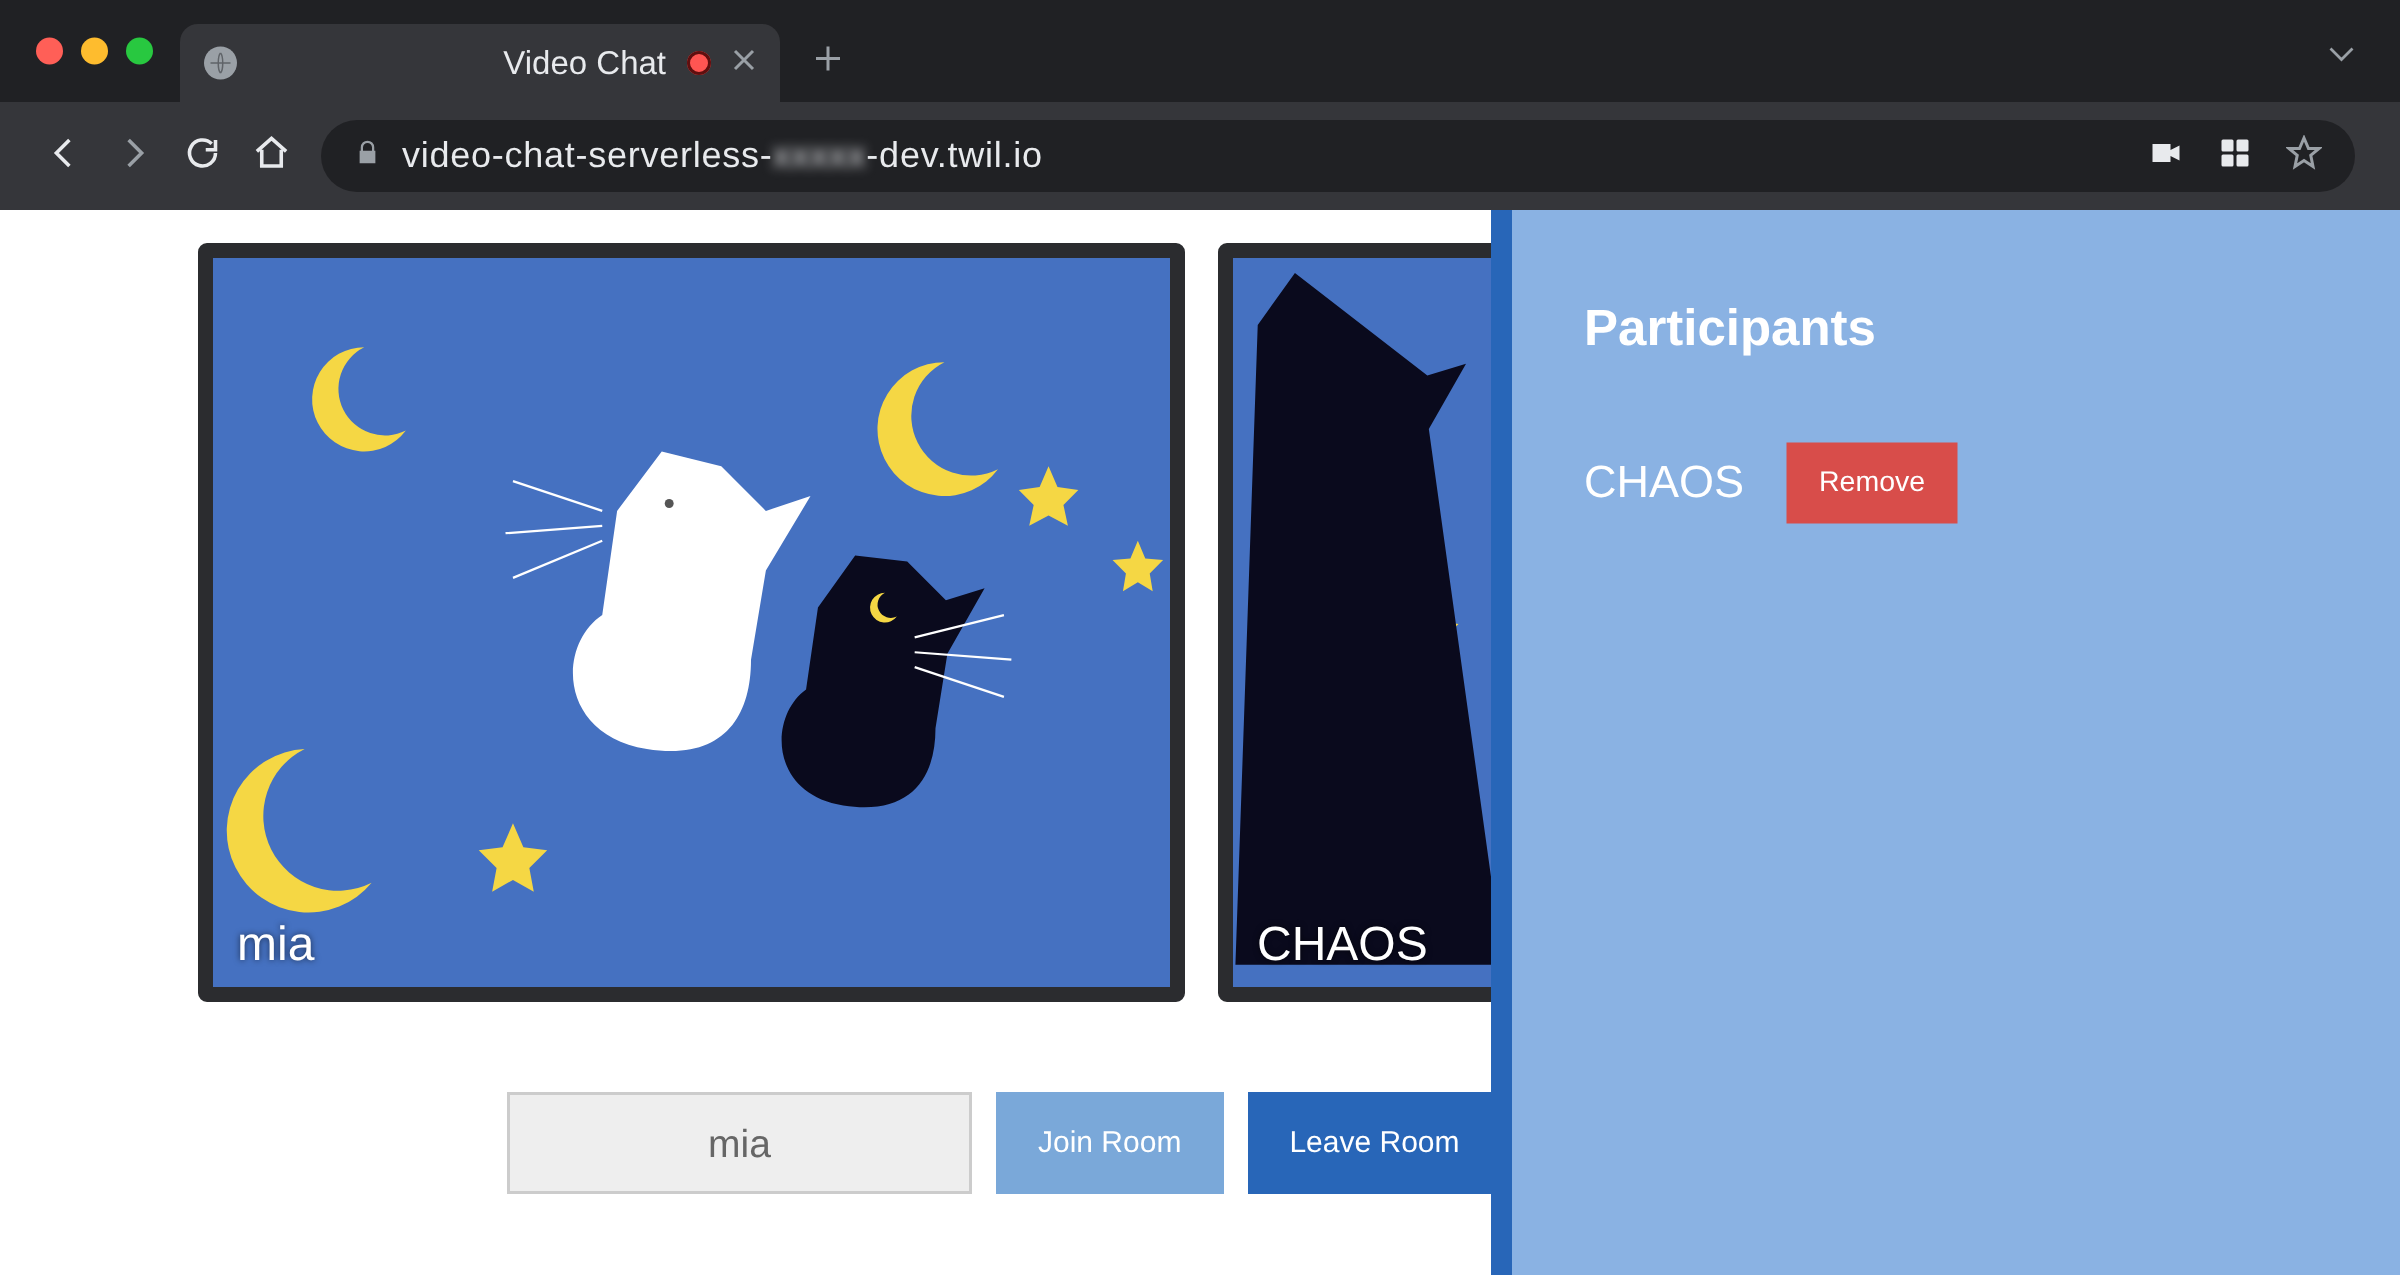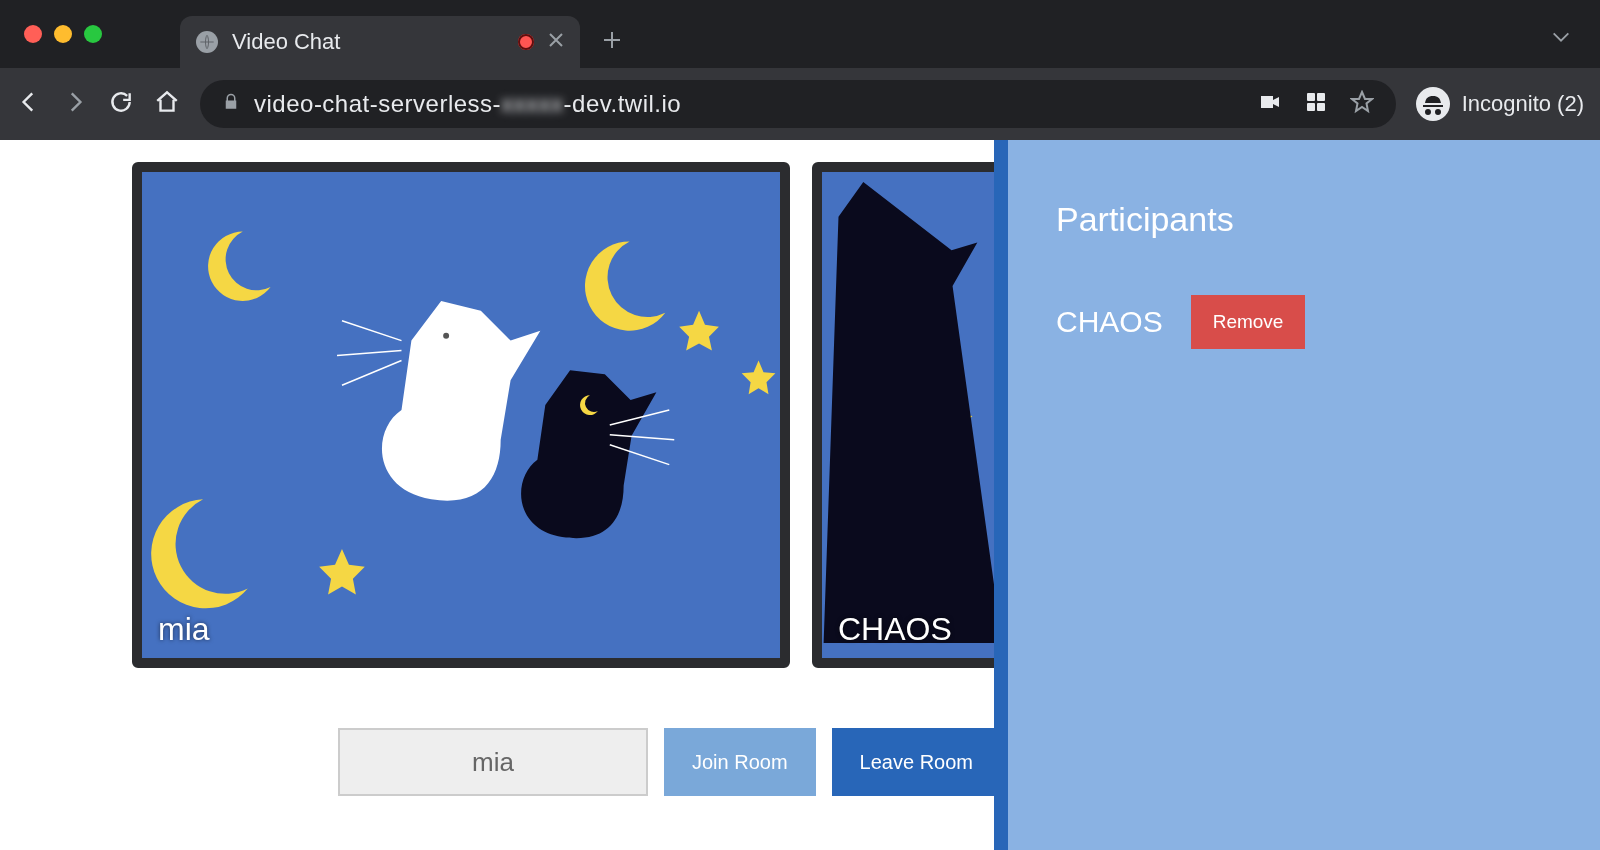--- a/index.html
+++ b/index.html
@@ -7,33 +7,33 @@
   body { background: #fff; }
 
   
   .chrome { width: 100%; height: 140px; background: #202124; display: flex; flex-direction: column; }
   .tabstrip { height: 68px; display: flex; align-items: flex-end; padding-left: 18px; }
   .traffic { display: flex; gap: 12px; align-items: center; padding: 0 18px 0 6px; height: 100%; }
   .tl { width: 18px; height: 18px; border-radius: 50%; }
   .tl.red { background: #ff5f57; }
   .tl.yellow { background: #febc2e; }
   .tl.green { background: #28c840; }
-  .tab { background: #35363a; height: 52px; border-radius: 12px 12px 0 0; display: flex; align-items: center; padding: 0 16px; margin-left: 60px; min-width: 400px; gap: 14px; }
+  .tab { background: #35363a; height: 52px; border-radius: 12px 12px 0 0; display: flex; align-items: center; padding: 0 16px; min-width: 400px; gap: 14px; text-align: right; }
   .tab .globe { width: 22px; height: 22px; border-radius: 50%; background: #9aa0a6; display:flex; align-items:center; justify-content:center; }
   .tab .globe svg { width: 16px; height:16px; fill:#5f6368; }
   .tab .title { color: #e8eaed; font-size: 22px; flex: 1; }
   .tab .rec { width: 16px; height: 16px; border-radius: 50%; background:#ff5552; box-shadow:0 0 0 2px #5f0f0f inset; }
   .tab .x svg { width: 16px; height:16px; stroke:#9aa0a6; stroke-width:2; }
   .newtab { margin-left: 22px; margin-bottom: 14px; }
   .newtab svg { width:20px; height:20px; stroke:#9aa0a6; stroke-width:2; }
   .tabstrip .spacer { flex:1; }
   .expand { margin-right: 28px; margin-bottom: 16px; }
   .expand svg { width:22px; height:22px; stroke:#9aa0a6; stroke-width:2; fill:none; }
 
-  .toolbar { flex:1; background:#35363a; display:flex; align-items:center; padding: 0 16px; gap: 20px; }
+  .toolbar { flex:1; background:#35363a; display:flex; align-items:center; padding: 0 30px; gap: 20px; }
   .nav-ico svg { width:26px; height:26px; stroke:#9aa0a6; stroke-width:2.2; fill:none; }
   .nav-ico.enabled svg { stroke:#e8eaed; }
   .omnibox { flex:1; height:48px; background:#202124; border-radius:24px; display:flex; align-items:center; padding: 0 22px; gap:14px; }
   .lock svg { width:18px; height:18px; fill:#9aa0a6; }
   .url { color:#e8eaed; font-size:24px; letter-spacing:0.5px; }
   .url .blur { filter: blur(4px); }
   .omni-icons { margin-left:auto; display:flex; gap:22px; align-items:center; }
   .omni-icons svg { width:24px; height:24px; fill:#e8eaed; }
   .star svg { fill:none; stroke:#9aa0a6; stroke-width:2; }
   .incog { display:flex; align-items:center; gap:12px; }
@@ -55,21 +55,21 @@
 
   .controls { display:flex; gap:16px; justify-content:flex-start; padding-left: 338px; margin-top: 60px; }
   .controls input { width: 310px; height: 68px; font-size:26px; text-align:center; border:2px solid #ccc; background:#eee; color:#666; }
   .controls button { height:68px; padding: 0 28px; font-size:20px; color:#fff; border:none; cursor:pointer; }
   .btn-join { background:#7aa8d9; }
   .btn-leave { background:#2866b8; }
 
   
   .panel { position:absolute; top:0; right:0; bottom:0; width: 606px; background:#8ab2e3; border-left: 14px solid #2866b8; padding: 60px 48px; }
   .panel-head { display:flex; align-items:center; gap: 24px; }
-  .panel-head h2 { color:#fff; font-size:34px; font-weight:400; }
+  .panel-head h2 { color:#fff; font-size:34px; font-weight:700; }
   .btn-close { background:#2866b8; color:#fff; font-size:26px; padding: 14px 22px; border:none; cursor:pointer; }
   .plist { margin-top: 56px; }
   .prow { display:flex; align-items:center; gap: 28px; }
   .prow .pname { color:#fff; font-size:30px; }
   .btn-remove { background:#d84d4a; color:#ffffff; font-size:19px; padding: 16px 22px; border:none; cursor:pointer; }
 
   
   .moon { fill:#f5d744; }
   .star { fill:#f5d744; }
   .whitecat { fill:#ffffff; }
@@ -140,28 +140,20 @@
               <rect x="3" y="3" width="8" height="8" rx="1"></rect>
               <rect x="13" y="3" width="8" height="8" rx="1"></rect>
               <rect x="3" y="13" width="8" height="8" rx="1"></rect>
               <rect x="13" y="13" width="8" height="8" rx="1"></rect>
             </svg></span>
         <span class="star"><svg viewBox="0 0 24 24">
               <path d="M12 2l3 7h7l-5.5 4.5L18 21l-6-4-6 4 1.5-7.5L2 9h7z"></path>
             </svg></span>
       </div>
     </div>
-    <div class="incog">
-      <span class="incog-badge">
-        <svg viewBox="0 0 24 24">
-            <path d="M4 11c1-5 3-7 8-7s7 2 8 7H4zm-2 2h20v2H2v-2zm5 4a3 3 0 1 0 0 6 3 3 0 0 0 0-6zm10 0a3 3 0 1 0 0 6 3 3 0 0 0 0-6z"></path>
-          </svg>
-      </span>
-      <span class="incog-text">Incognito (2)</span>
-    </div>
   </div>
 </div>
 
 <div class="page">
   <div class="videos">
     <div class="video-tile large">
       <div class="feed">
 
         <svg viewBox="0 0 640 490" width="100%" height="100%">
           <rect width="640" height="490" fill="#4571c1"></rect>

